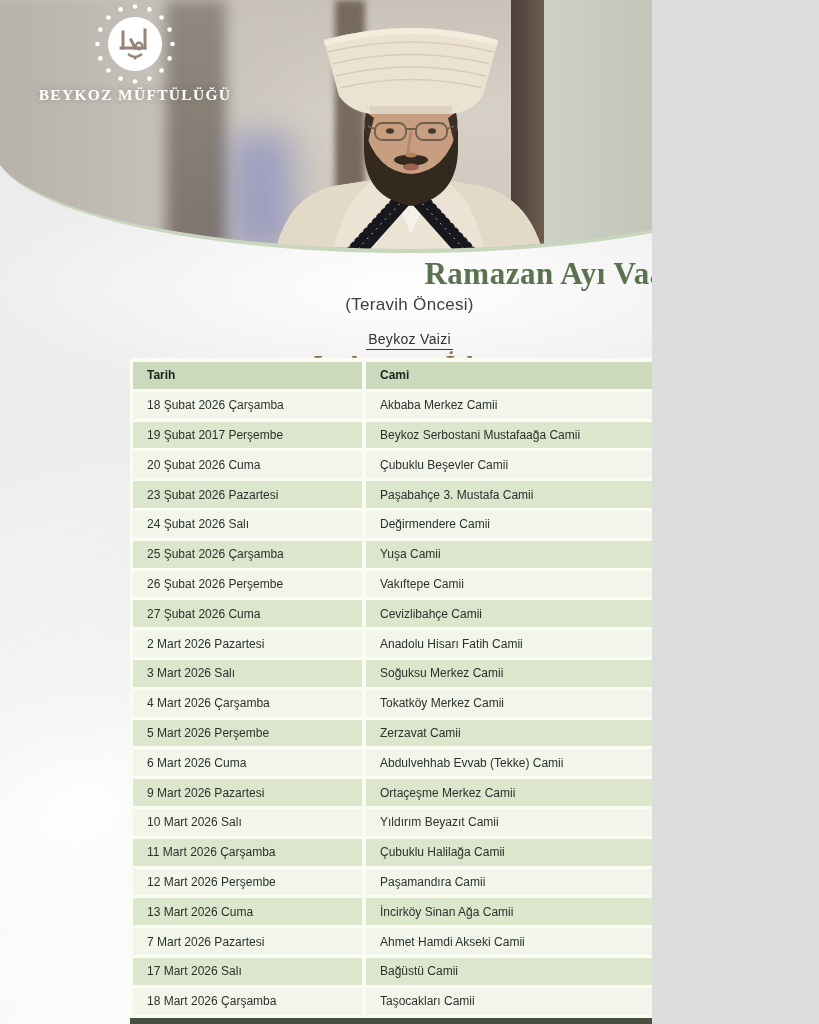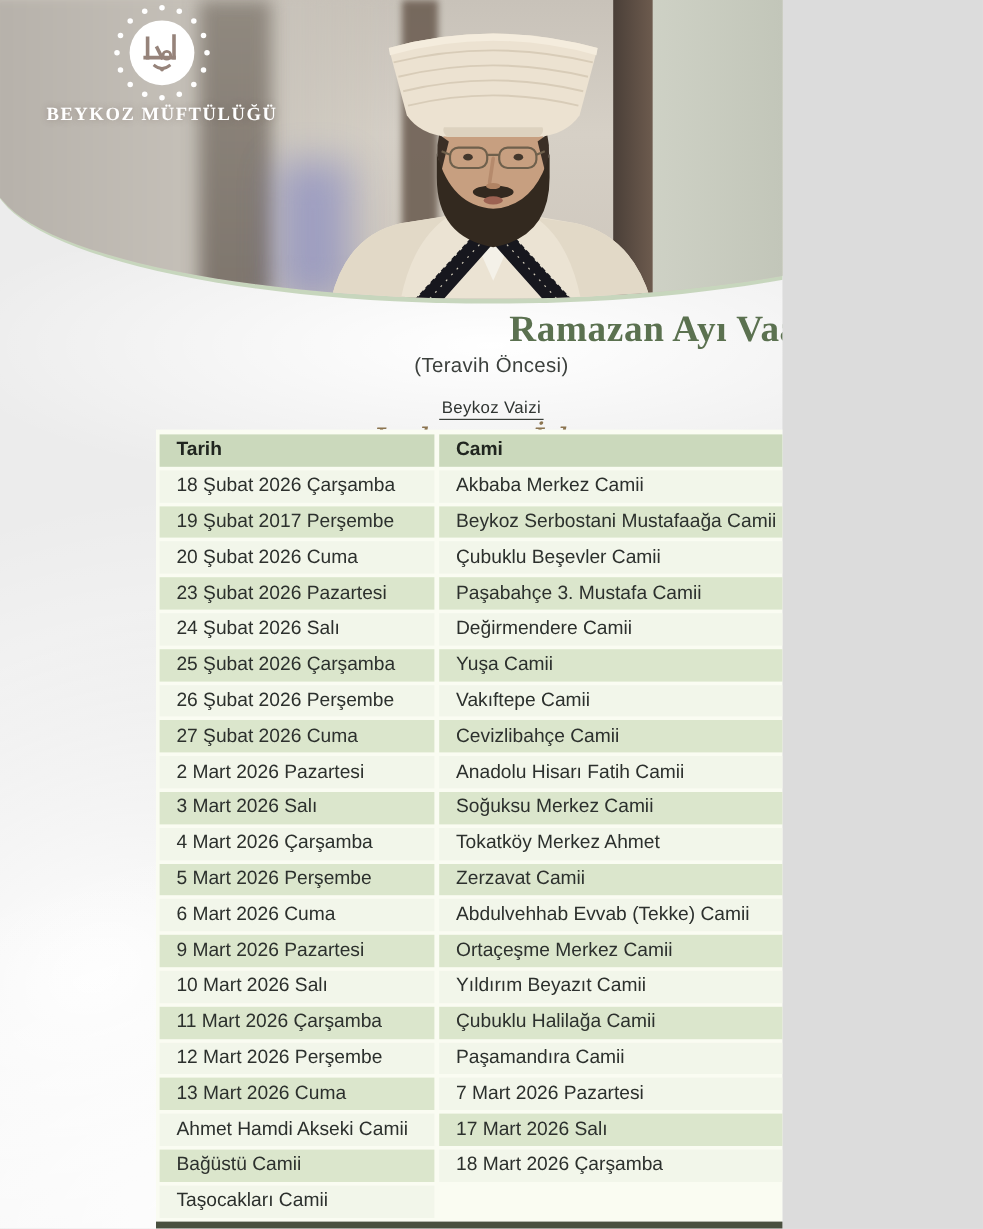--- a/index.html
+++ b/index.html
@@ -57,21 +57,21 @@
   .role{display:inline-block;font-size:14px;color:#2f3431;margin-top:16px;
     border-bottom:1.4px solid #3a3f3a;padding:0 2px 2px 2px;letter-spacing:.3px;}
   .script-name{font-family:"DejaVu Serif","Liberation Serif",serif;font-style:italic;
     font-size:27px;color:#8b7450;margin-top:2px;letter-spacing:2px;}
 
   
   .table-wrap{position:absolute;left:130px;top:358px;width:559px;
     background:#fafcf2;padding:4px 3px 3px 3px;box-sizing:border-box;}
   .grid{display:grid;grid-template-columns:229px 1fr;gap:3px 4px;grid-auto-rows:26.8px;}
   .cell{display:flex;align-items:center;padding:0 0 0 14px;
-    font-size:16px;color:#2c302d;background:#f2f6ea;white-space:nowrap;overflow:hidden;text-align:center;}
+    font-size:12px;color:#2c302d;background:#f2f6ea;white-space:nowrap;overflow:hidden;text-align:center;}
   .cell.alt{background:#dbe6cc;}
   .cell.head{background:#cbd9bc;font-weight:bold;color:#20251f;}
   .bottom-bar{position:absolute;left:130px;top:1018px;width:689px;height:6px;background:#49503f;}
 </style>
 </head>
 <body>
 
 <div class="page">
 
   <div class="swoosh swoosh-c"></div>
@@ -194,34 +194,35 @@
         <div class="cell alt">Yuşa Camii</div>
         <div class="cell">26 Şubat 2026 Perşembe</div>
         <div class="cell">Vakıftepe Camii</div>
         <div class="cell alt">27 Şubat 2026 Cuma</div>
         <div class="cell alt">Cevizlibahçe Camii</div>
         <div class="cell">2 Mart 2026 Pazartesi</div>
         <div class="cell">Anadolu Hisarı Fatih Camii</div>
         <div class="cell alt">3 Mart 2026 Salı</div>
         <div class="cell alt">Soğuksu Merkez Camii</div>
         <div class="cell">4 Mart 2026 Çarşamba</div>
-        <div class="cell">Tokatköy Merkez Ahmet</div>
+        <div class="cell">Tokatköy Merkez Camii</div>
         <div class="cell alt">5 Mart 2026 Perşembe</div>
         <div class="cell alt">Zerzavat Camii</div>
         <div class="cell">6 Mart 2026 Cuma</div>
         <div class="cell">Abdulvehhab Evvab (Tekke) Camii</div>
         <div class="cell alt">9 Mart 2026 Pazartesi</div>
         <div class="cell alt">Ortaçeşme Merkez Camii</div>
         <div class="cell">10 Mart 2026 Salı</div>
         <div class="cell">Yıldırım Beyazıt Camii</div>
         <div class="cell alt">11 Mart 2026 Çarşamba</div>
         <div class="cell alt">Çubuklu Halilağa Camii</div>
         <div class="cell">12 Mart 2026 Perşembe</div>
         <div class="cell">Paşamandıra Camii</div>
         <div class="cell alt">13 Mart 2026 Cuma</div>
+        <div class="cell alt">İncirköy Sinan Ağa Camii</div>
         <div class="cell">7 Mart 2026 Pazartesi</div>
         <div class="cell">Ahmet Hamdi Akseki Camii</div>
         <div class="cell alt">17 Mart 2026 Salı</div>
         <div class="cell alt">Bağüstü Camii</div>
         <div class="cell">18 Mart 2026 Çarşamba</div>
         <div class="cell">Taşocakları Camii</div>
       </div>
   </div>
 
   <div class="bottom-bar"></div>

